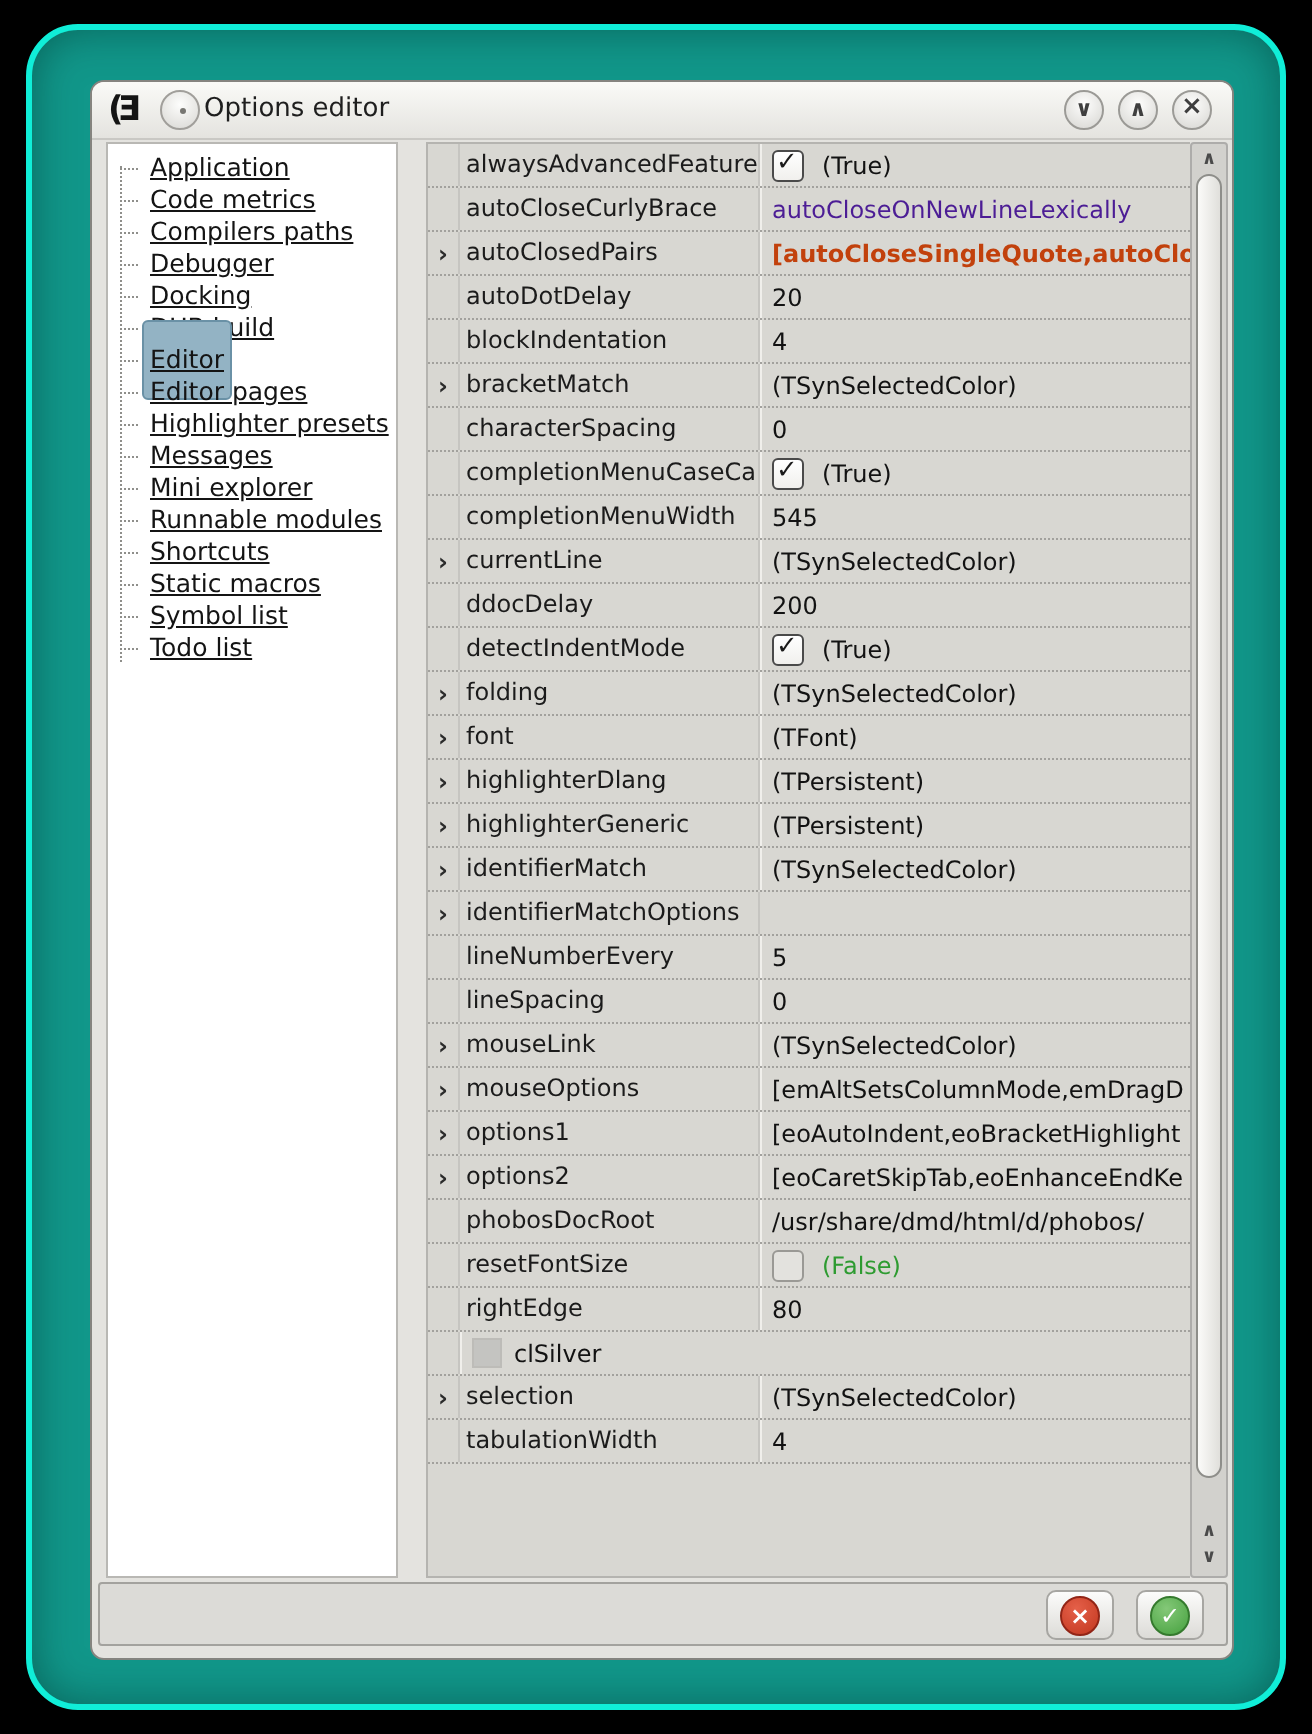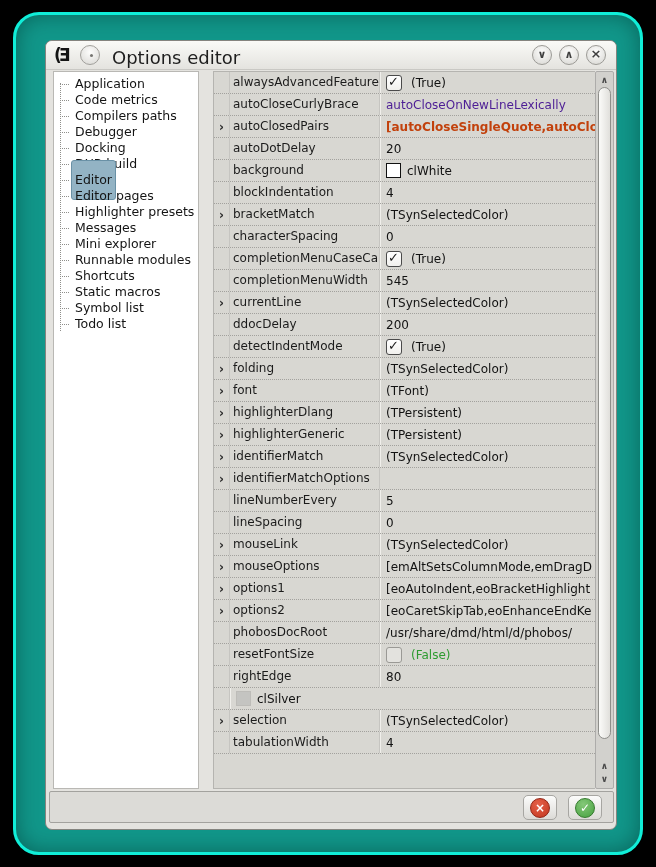--- a/index.html
+++ b/index.html
@@ -32,21 +32,21 @@
   .menu-btn{
     position:absolute;left:34px;top:4px;width:20px;height:20px;border-radius:50%;
     background:radial-gradient(circle at 50% 35%,#fdfdfc,#d8d7d3);
     border:1px solid #a19f9b;box-sizing:border-box;
   }
   .menu-btn::after{
     content:"";position:absolute;left:9px;top:8px;width:3px;height:3px;border-radius:50%;
     background:#777672;
   }
   .title-text{
-    position:absolute;left:66px;top:6px;font-size:18px;color:#1e1e1e;
+    position:absolute;left:56px;top:6px;font-size:13px;color:#1e1e1e;
   }
   .winbtn{
     position:absolute;top:4px;width:20px;height:20px;border-radius:50%;
     background:radial-gradient(circle at 50% 35%,#fefefd,#d6d5d1);
     border:1px solid #9b9a96;box-sizing:border-box;
     text-align:center;line-height:17px;font-size:11px;font-weight:bold;color:#3f3f3f;
   }
   .winbtn.b-down{right:64px;}
   .winbtn.b-up{right:37px;}
   .winbtn.b-close{right:10px;font-size:13px;line-height:16px;}
@@ -57,21 +57,21 @@
     background:#ffffff;border:1px solid #b9b8b4;box-sizing:border-box;
     overflow:hidden;
   }
   .tree{position:relative;margin:4px 0 0 0;padding:0;}
   .tree-vline{
     position:absolute;left:6px;top:7px;width:0;
     border-left:1px dotted #8f8f8b;
   }
   .tree-item{
     position:relative;height:16px;display:flex;align-items:center;
-    font-size:12.5px;color:#141414;cursor:default;white-space:nowrap;
+    font-size:12.5px;color:#141414;cursor:default;white-space:nowrap;text-decoration:underline;
   }
   .tree-item .stub{
     width:9px;height:0;border-top:1px dotted #8f8f8b;margin:0 3px 0 6px;flex:none;
   }
   .tree-item .lbl{padding:0 3px;line-height:14px;}
   .tree-item.selected .lbl{
     background:#93b3c4;border:1px solid #6a91a6;border-radius:3px;
     padding:12px 3px;margin-left:-1px;
   }
 
@@ -270,28 +270,20 @@
       </div>
       <div class="prow">
         <div class="cell-gutter"></div>
         <div class="cell-name">autoDotDelay</div>
         <div class="cell-value">
           <span>20</span>
         </div>
       </div>
       <div class="prow">
         <div class="cell-gutter"></div>
-        <div class="cell-name">background</div>
-        <div class="cell-value">
-          <span class="swatch bordered" style="background: rgb(255, 255, 255);"></span>
-          <span>clWhite</span>
-        </div>
-      </div>
-      <div class="prow">
-        <div class="cell-gutter"></div>
         <div class="cell-name">blockIndentation</div>
         <div class="cell-value">
           <span>4</span>
         </div>
       </div>
       <div class="prow">
         <div class="cell-gutter">
           <span class="expander">›</span>
         </div>
         <div class="cell-name">bracketMatch</div>

